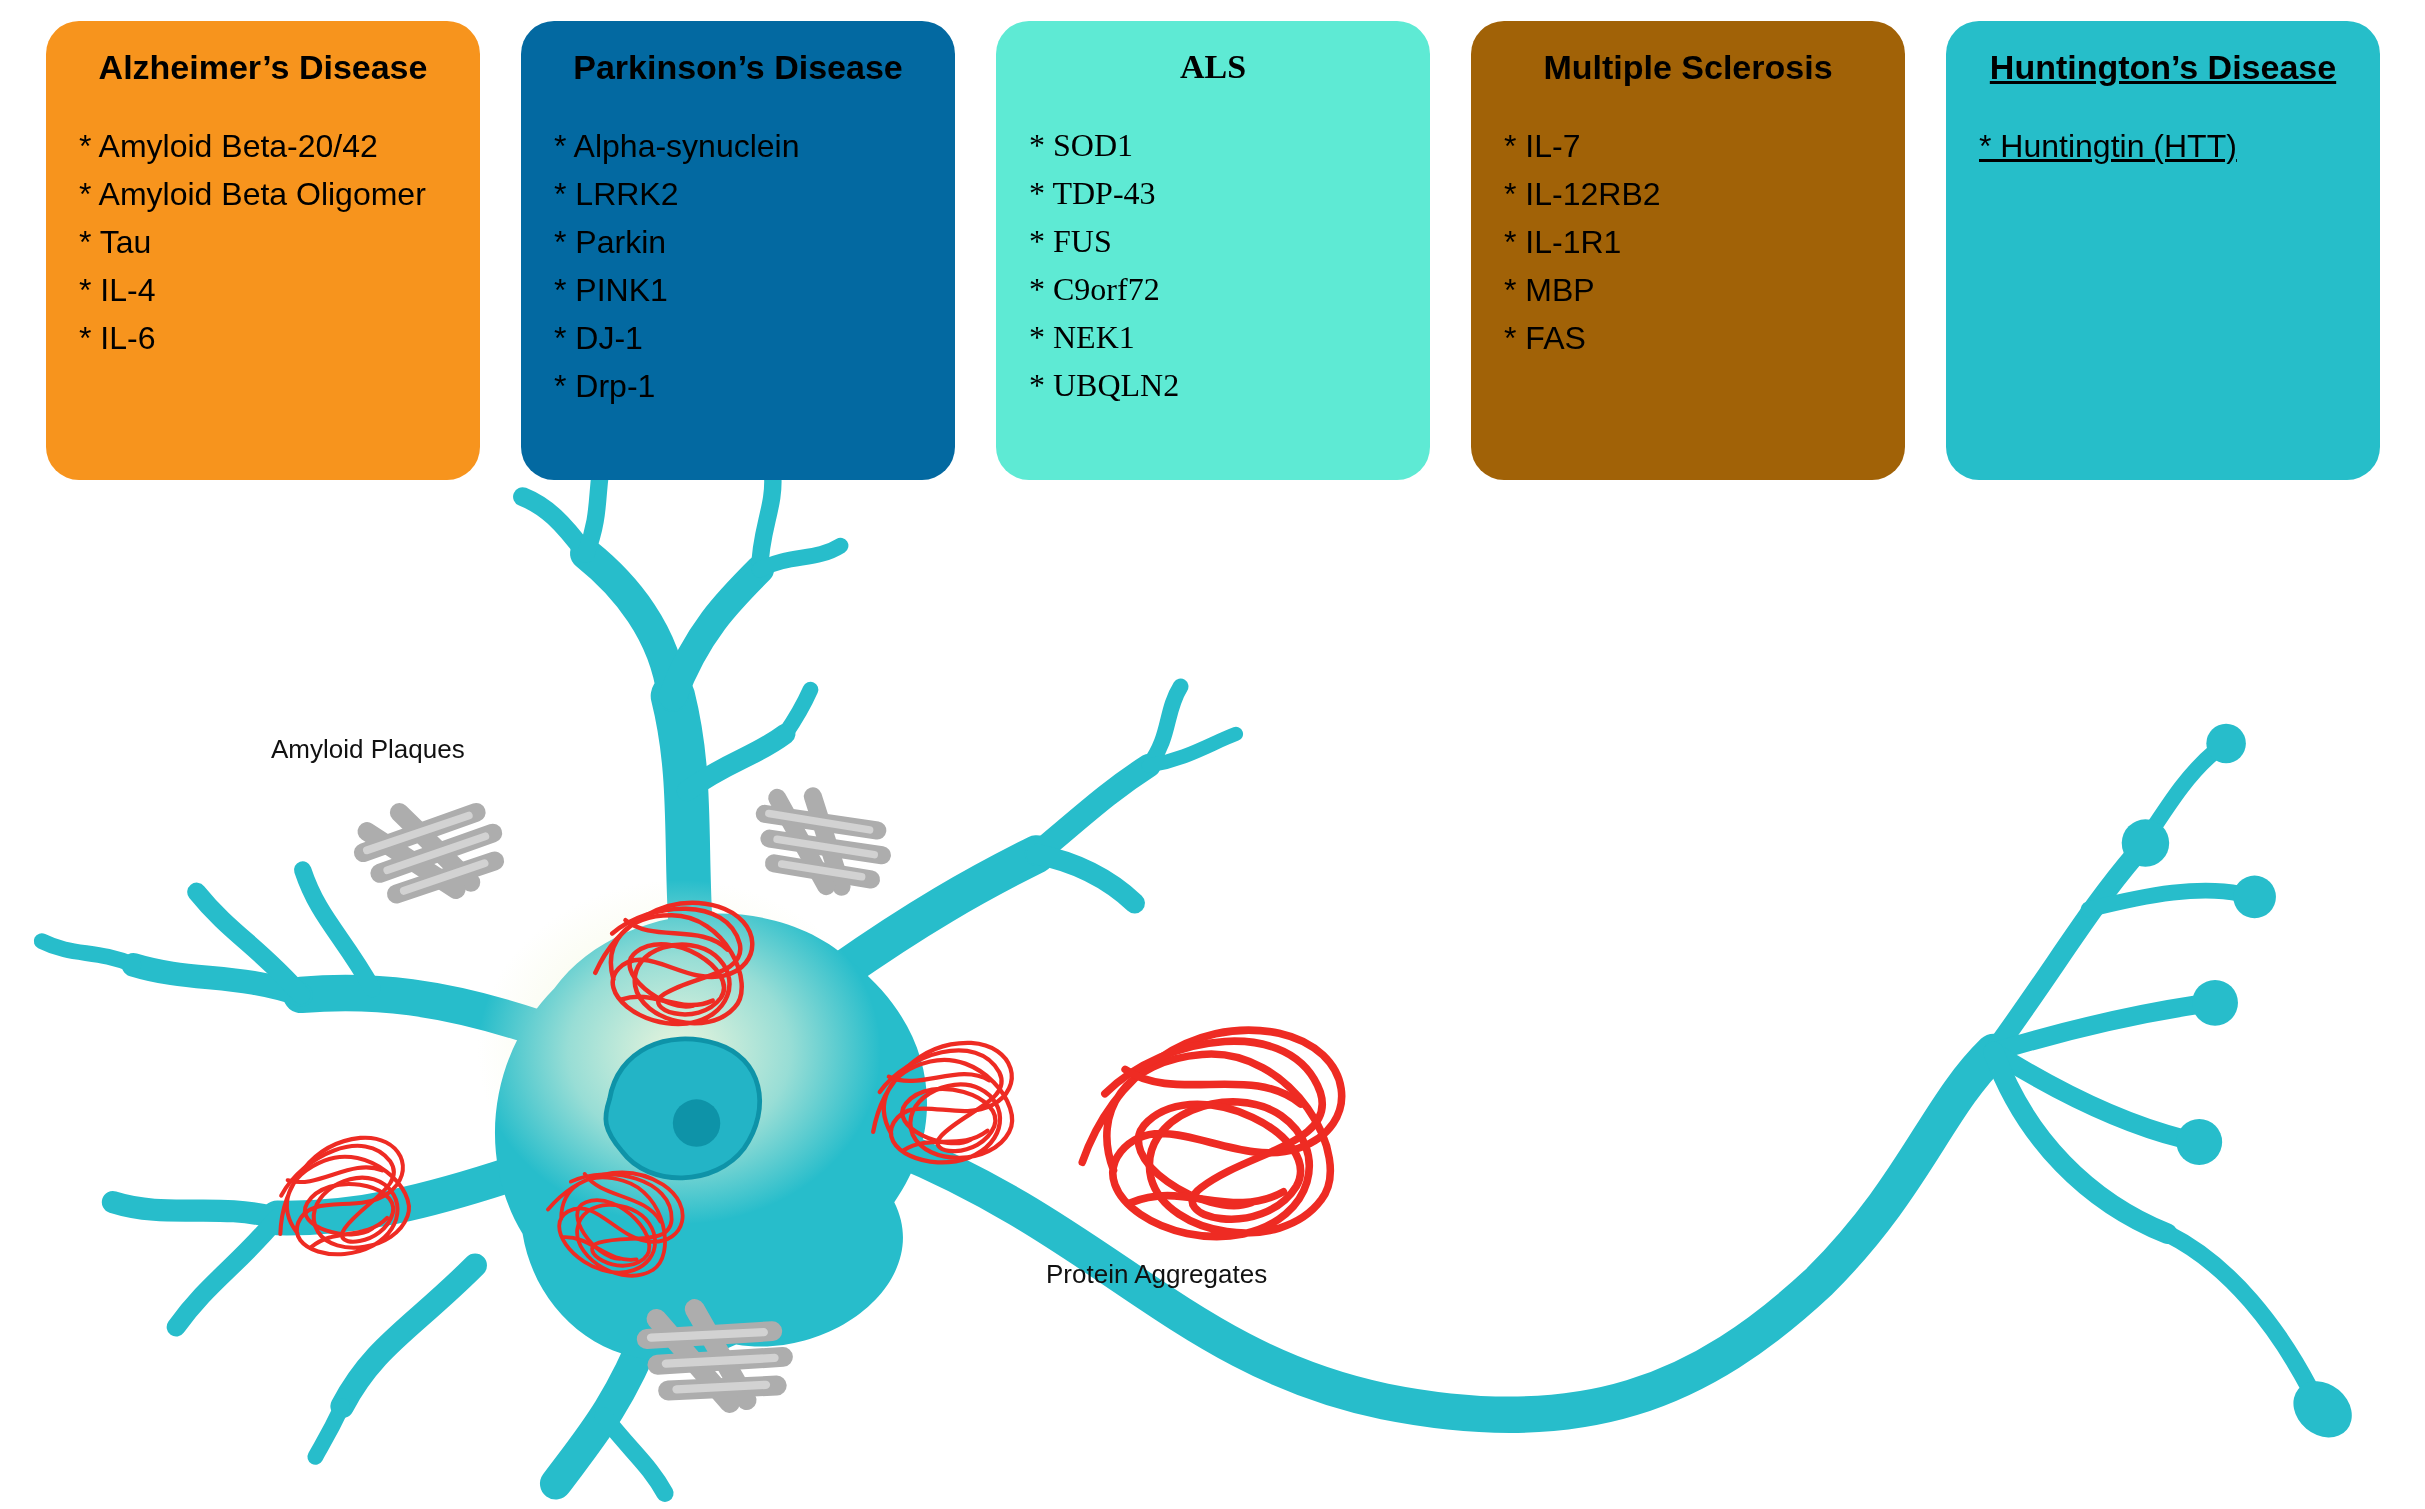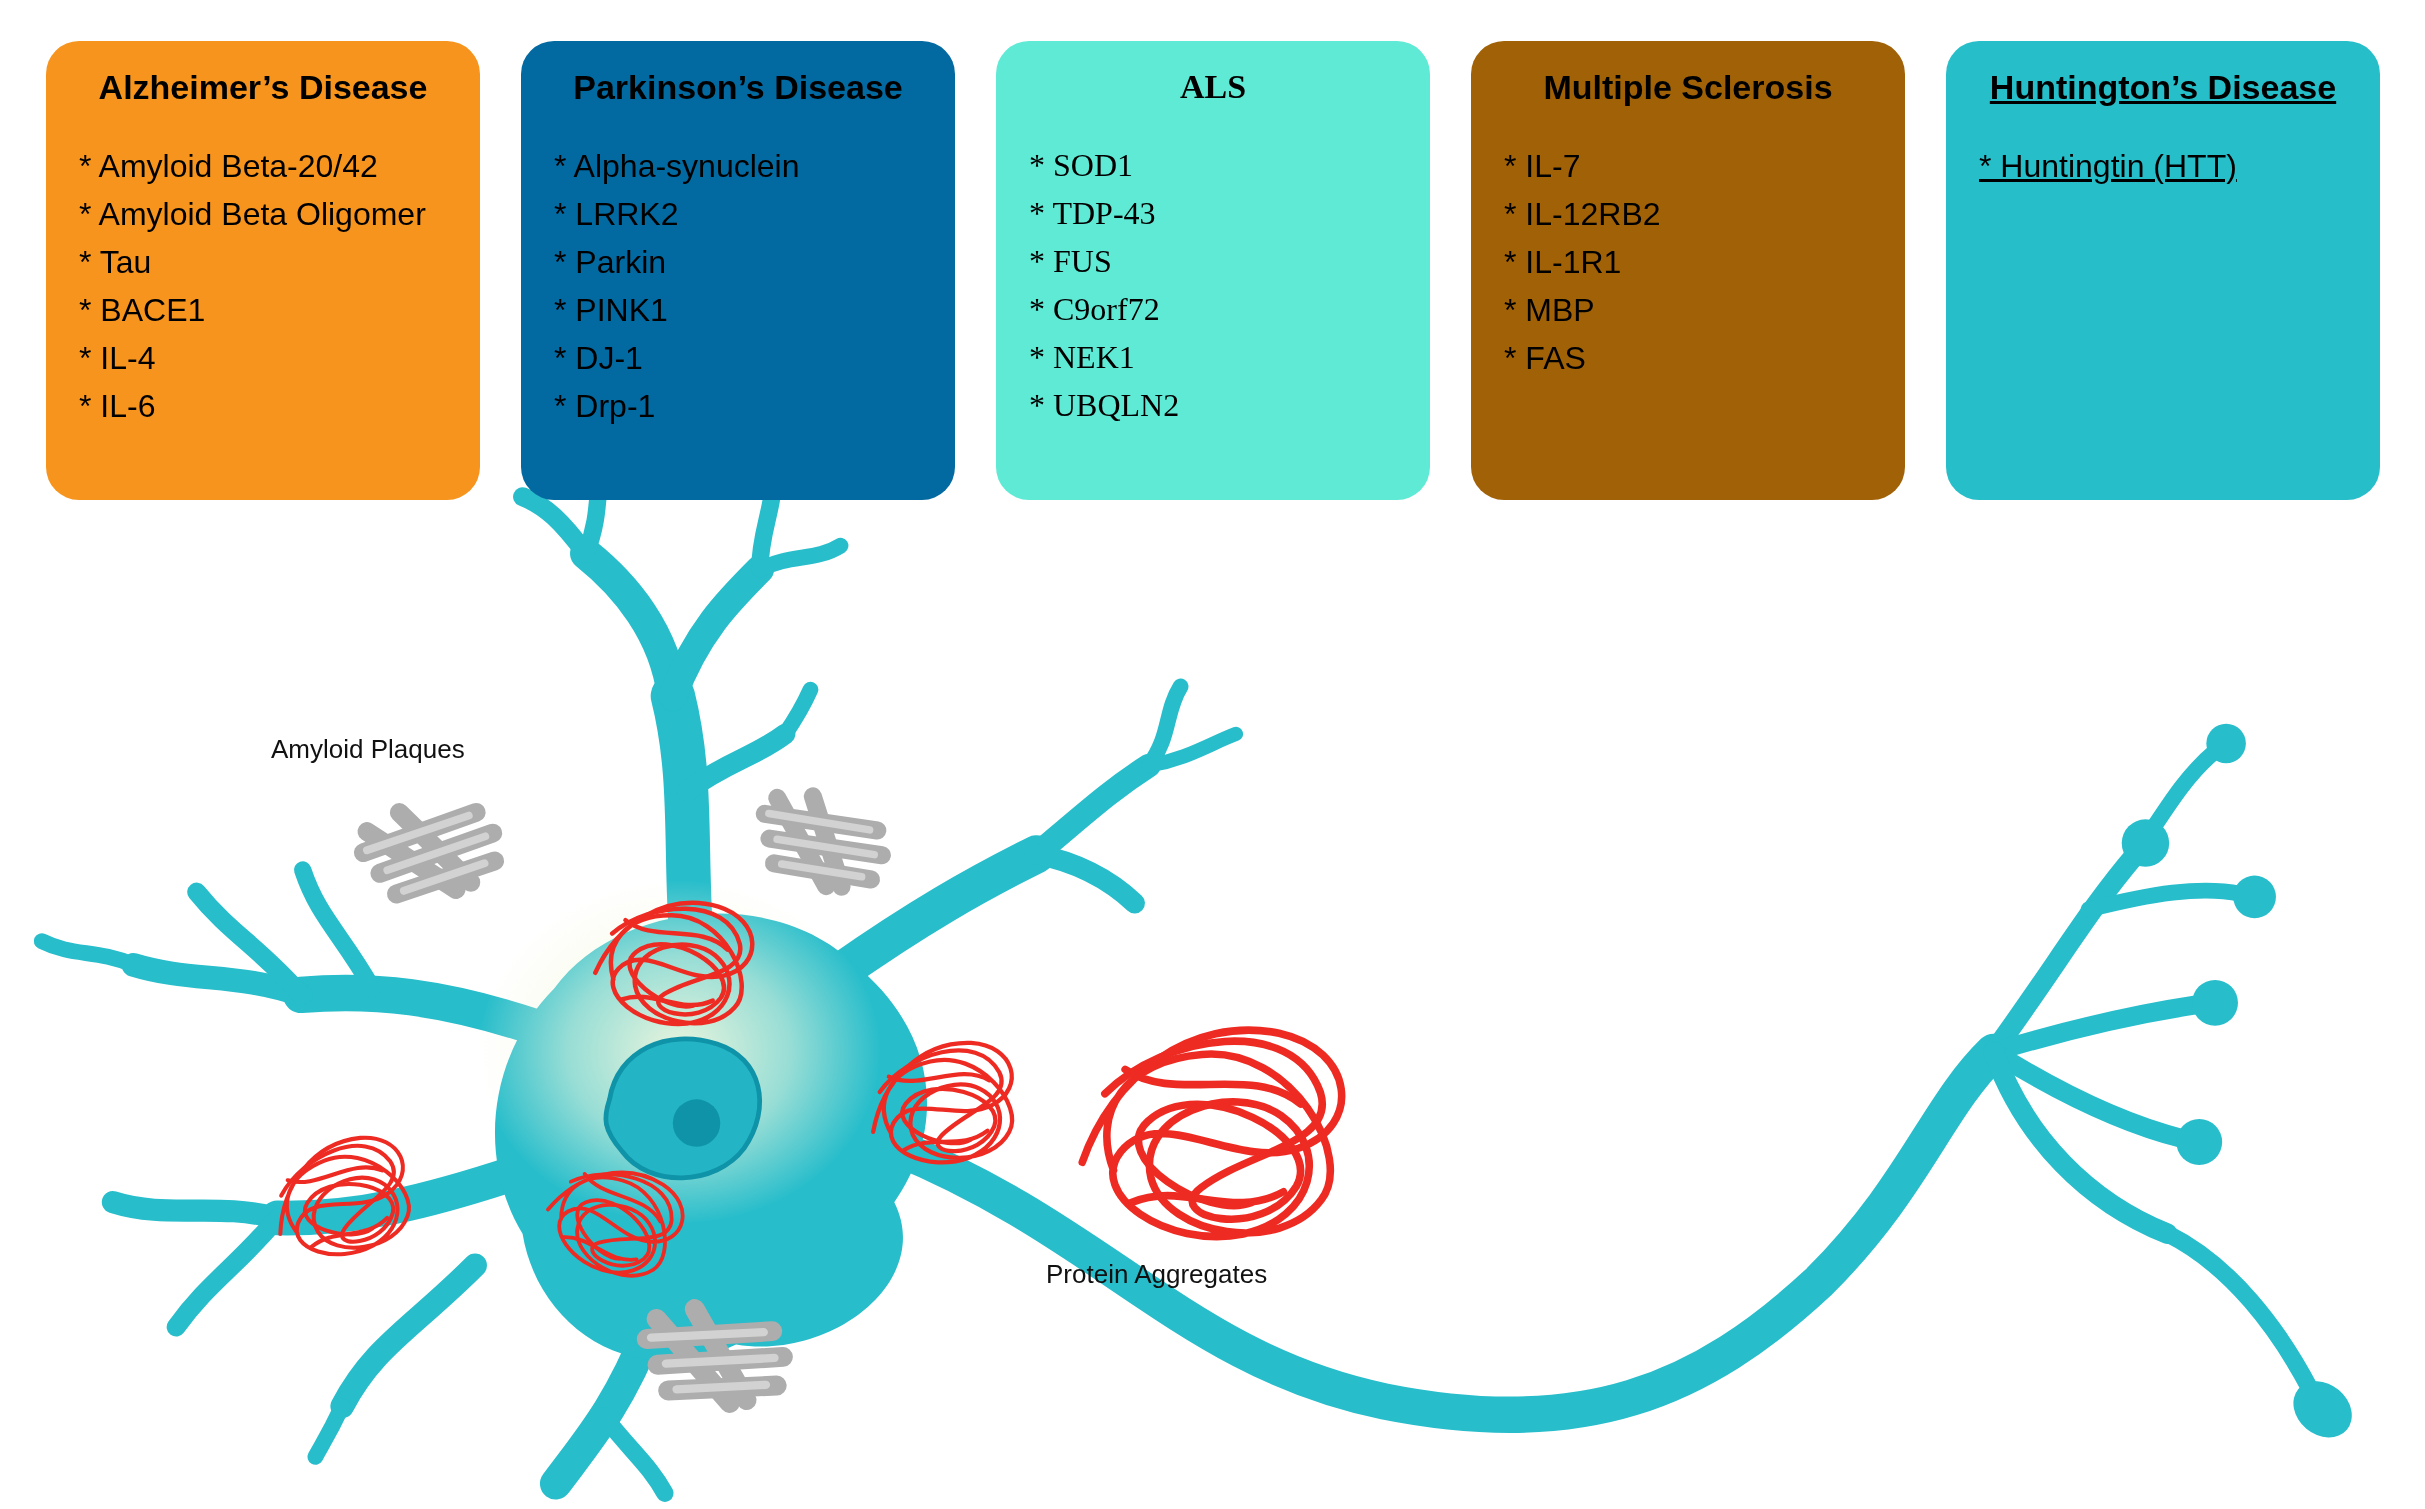--- a/index.html
+++ b/index.html
@@ -11,21 +11,21 @@
     position:relative;width:2426px;height:1509px;background:#ffffff;
     font-family:"Liberation Sans", sans-serif;overflow:hidden;
   }
   .boxes{
     position:absolute;top:20.6px;left:0;width:2426px;
     display:flex;justify-content:space-between;
     padding:0 46px;box-sizing:border-box;
   }
   .disease-box{
     width:434px;height:459px;border-radius:33px;
-    box-sizing:border-box;padding-top:27px;margin-top:20px;
+    box-sizing:border-box;padding-top:27px;
   }
   .box-title{
     text-align:center;font-weight:bold;font-size:34px;color:var(--text);
   }
   .marker-list{padding-left:33px;padding-right:8px;margin-top:35px;}
   .marker-item{font-size:32px;color:var(--text);line-height:48px;white-space:nowrap;}
   .neuron-svg{position:absolute;left:0;top:0;width:2426px;height:1509px;}
   .float-label{position:absolute;font-size:26px;color:#111111;}
   .label-amyloid{left:271px;top:734px;}
   .label-protein{left:1030px;top:1259px;margin-left:16px;}
@@ -142,21 +142,20 @@
     </g>
   </svg>
 
   <div class="boxes">
     <div class="disease-box" style="background: rgb(247, 148, 29);">
       <div class="box-title">Alzheimer’s Disease</div>
       <div class="marker-list">
           <div class="marker-item">* Amyloid Beta-20/42</div>
           <div class="marker-item">* Amyloid Beta Oligomer</div>
           <div class="marker-item">* Tau</div>
-          <div class="marker-item">* BACE1</div>
           <div class="marker-item">* IL-4</div>
           <div class="marker-item">* IL-6</div>
         </div>
     </div>
     <div class="disease-box" style="background: #0369a1;">
       <div class="box-title">Parkinson’s Disease</div>
       <div class="marker-list">
           <div class="marker-item">* Alpha-synuclein</div>
           <div class="marker-item">* LRRK2</div>
           <div class="marker-item">* Parkin</div>

